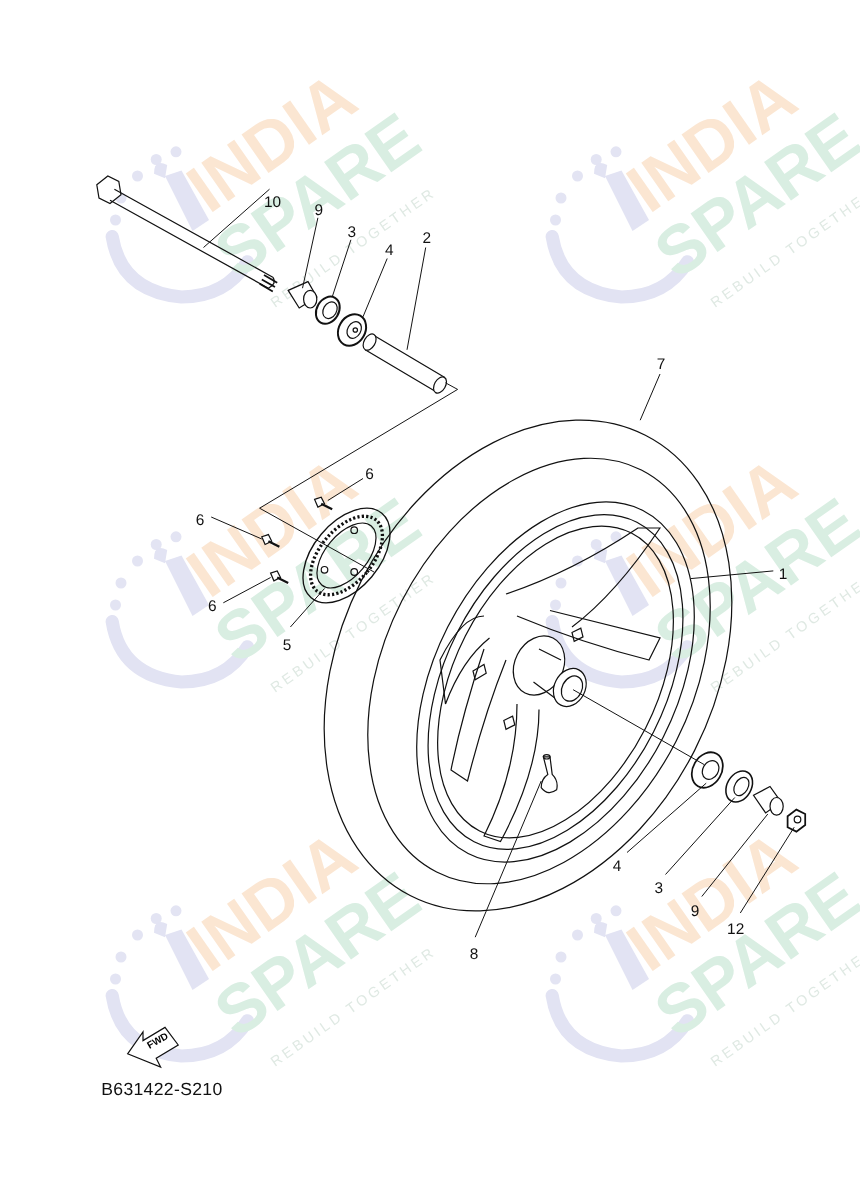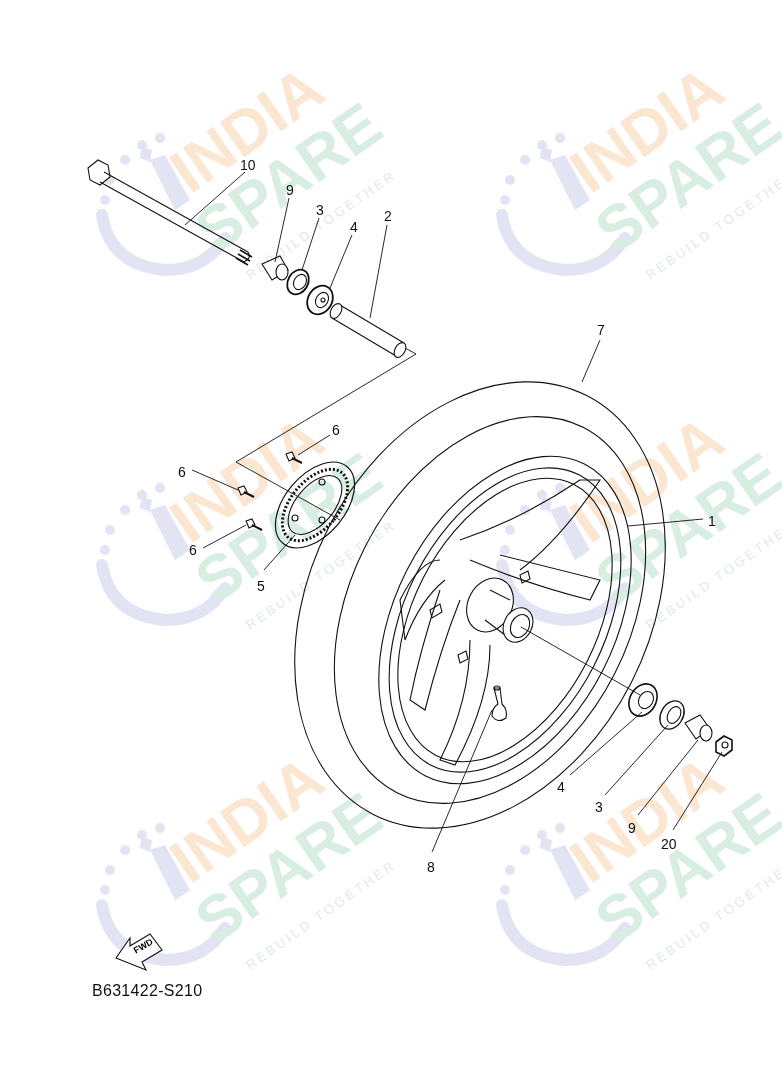--- a/index.html
+++ b/index.html
@@ -160,31 +160,31 @@
       <path d="M432,852 L492,710"></path>
     </g>
 
     <g>
       <path d="M116,958 L130,938 L130,946 L150,934 L162,950 L142,962 L146,970 Z" fill="#fff" stroke-width="1.1"></path>
     </g>
   </svg>
 
   <div style="position:absolute;left:133px;top:941px;font-size:9px;font-weight:bold;transform:rotate(-30deg);font-family:'Liberation Sans',sans-serif;">FWD</div>
 
-  <div class="callout" style="left:240px;top:158px;text-align:right;">10</div>
+  <div class="callout" style="left:240px;top:176px;text-align:right;">10</div>
   <div class="callout" style="left:286px;top:183px;">9</div>
   <div class="callout" style="left:316px;top:203px;">3</div>
   <div class="callout" style="left:350px;top:220px;">4</div>
   <div class="callout" style="left:384px;top:209px;">2</div>
   <div class="callout" style="left:597px;top:323px;">7</div>
   <div class="callout" style="left:332px;top:423px;">6</div>
   <div class="callout" style="left:178px;top:465px;">6</div>
   <div class="callout" style="left:189px;top:543px;">6</div>
   <div class="callout" style="left:257px;top:579px;">5</div>
   <div class="callout" style="left:708px;top:514px;">1</div>
   <div class="callout" style="left:557px;top:780px;">4</div>
   <div class="callout" style="left:595px;top:800px;">3</div>
   <div class="callout" style="left:628px;top:821px;">9</div>
-  <div class="callout" style="left:661px;top:837px;">20</div>
+  <div class="callout" style="left:661px;top:837px;">12</div>
   <div class="callout" style="left:427px;top:860px;">8</div>
 
   <div class="code">B631422-S210</div>
 </div>
 
 </body></html>

